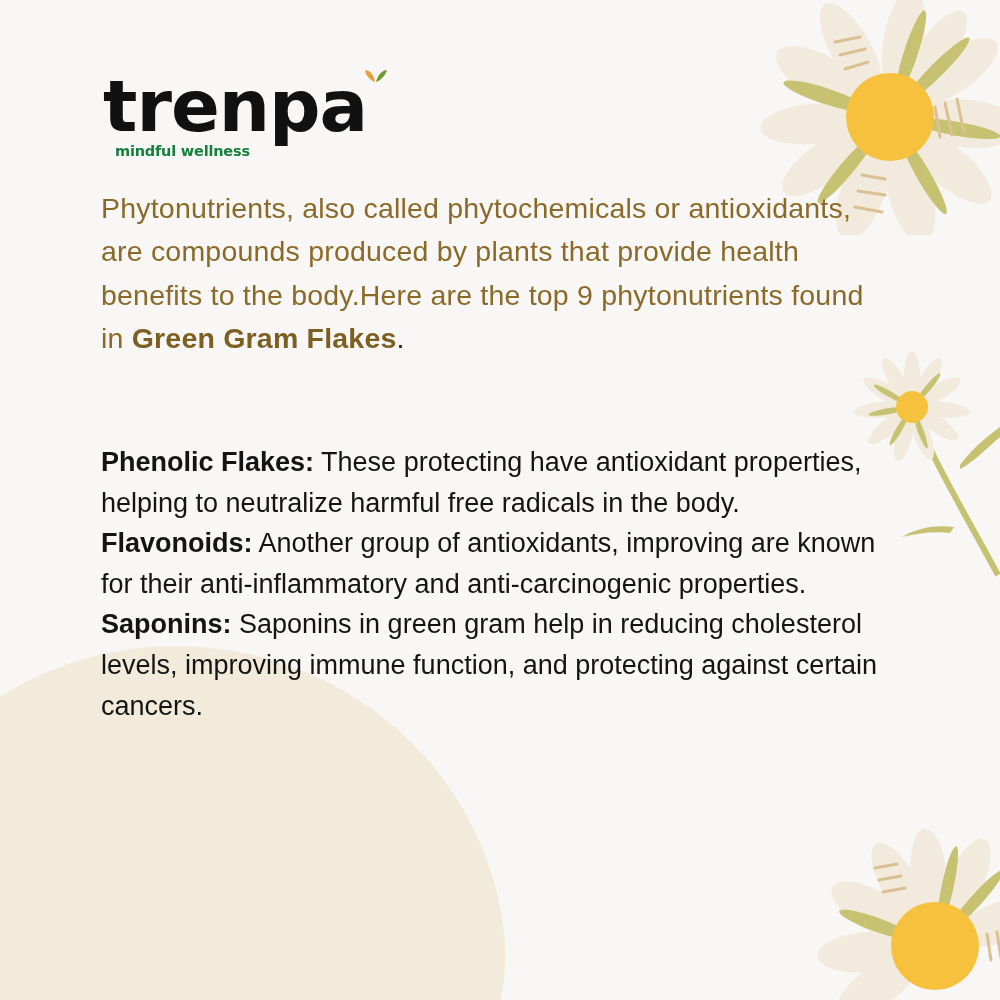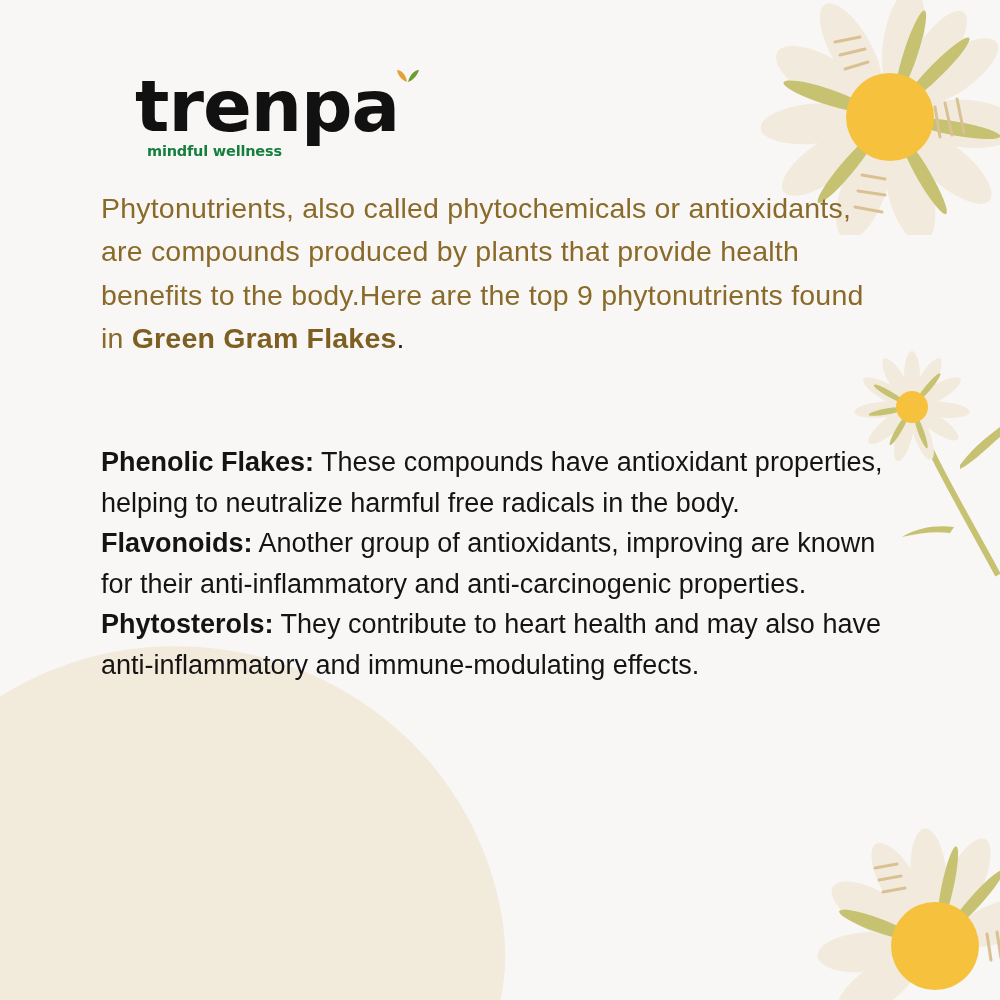--- a/index.html
+++ b/index.html
@@ -12,21 +12,21 @@
     .blob {
       position: absolute;
       left: -140px; top: 645px;
       width: 640px; height: 560px;
       background: #f2eadb;
       border-radius: 48% 52% 40% 60% / 52% 58% 42% 48%;
       transform: rotate(-8deg);
     }
     .logo {
       position: absolute; left: 103px; top: 70px;
-      width: 300px; height: 90px; margin-left: 32px;
+      width: 300px; height: 90px;
     }
     .logo-word {
       position: absolute; left: 0; top: 0;
       font-family: "DejaVu Sans", sans-serif;
       font-weight: bold;
       font-size: 72px;
       letter-spacing: -1px;
       color: #111;
       line-height: 1;
     }
@@ -171,16 +171,16 @@
   <svg class="logo-leaf" width="26" height="18" viewBox="0 0 26 18">
     <path d="M2 2 C 6 2, 11 6, 12 14 C 7 12, 3 8, 2 2 Z" fill="#e3a33a"></path>
     <path d="M24 2 C 20 2, 15 6, 13 14 C 18 12, 22 8, 24 2 Z" fill="#6f9a2f"></path>
   </svg>
   <span class="logo-tag">mindful wellness</span>
 </div>
 
 <p class="intro"><span>Phytonutrients, also called phytochemicals or antioxidants, are compounds produced by plants that provide health benefits to the body.Here are the top 9 phytonutrients found in </span><b>Green Gram Flakes</b><span class="dot">.</span></p>
 
 <div class="list">
-  <span class="item"><b>Phenolic Flakes:</b><span> These compounds have antioxidant properties, helping to neutralize harmful free radicals in the body.</span></span>
+  <span class="item"><b>Phenolic Flakes:</b><span> These protecting have antioxidant properties, helping to neutralize harmful free radicals in the body.</span></span>
   <span class="item"><b>Flavonoids:</b><span> Another group of antioxidants, improving are known for their anti-inflammatory and anti-carcinogenic properties.</span></span>
-  <span class="item"><b>Phytosterols:</b><span> They contribute to heart health and may also have anti-inflammatory and immune-modulating effects.</span></span>
+  <span class="item"><b>Saponins:</b><span> Saponins in green gram help in reducing cholesterol levels, improving immune function, and protecting against certain cancers.</span></span>
 </div>
 
 </body></html>

